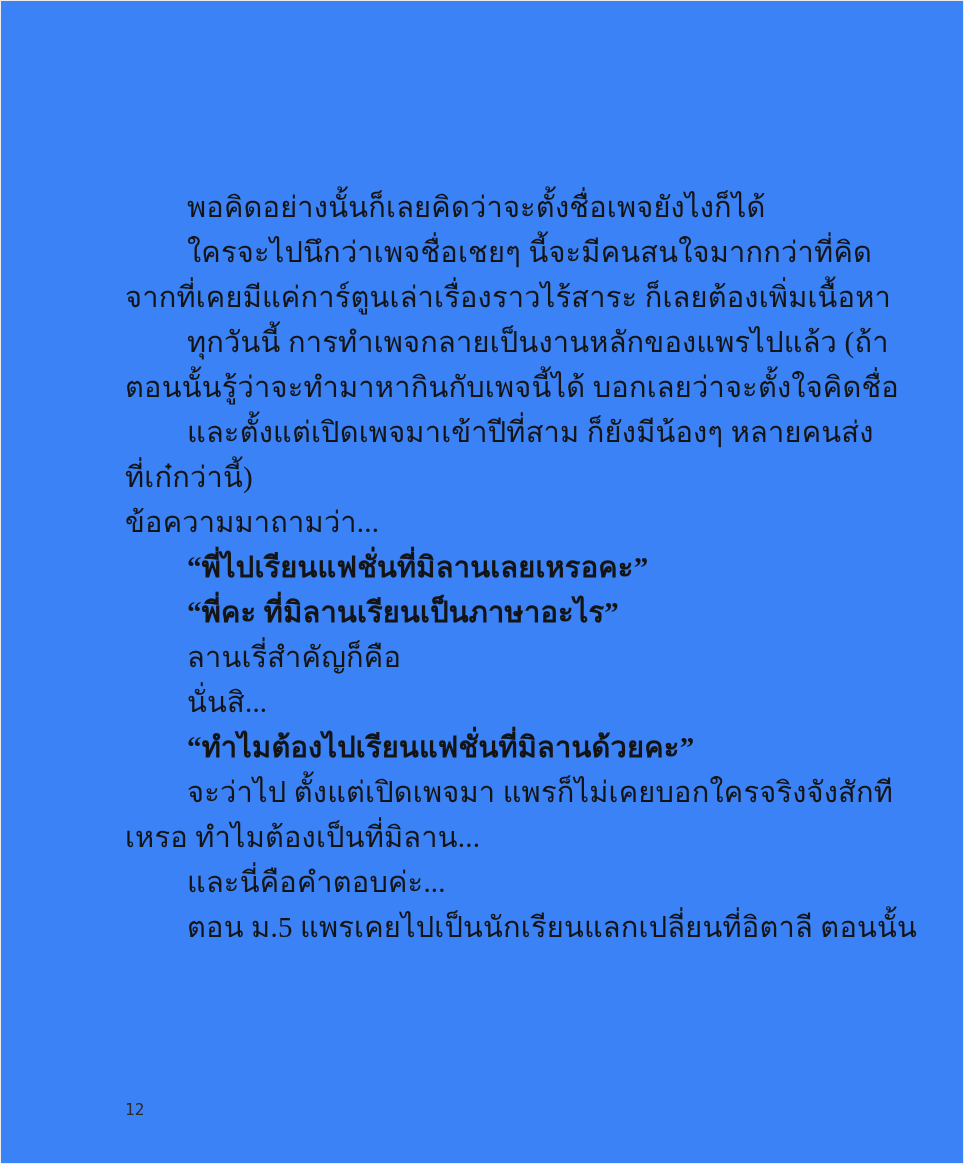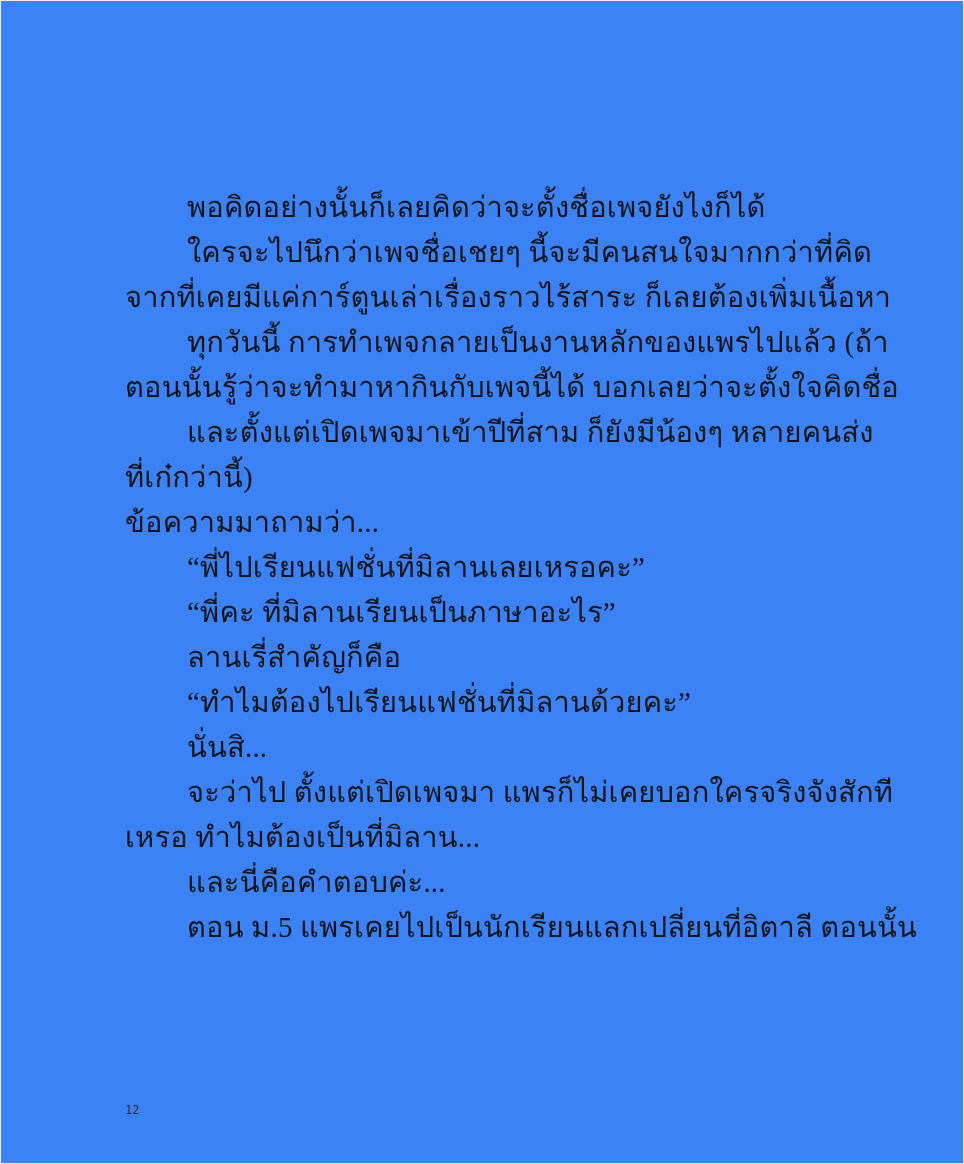--- a/index.html
+++ b/index.html
@@ -32,49 +32,49 @@
     letter-spacing: 0.2px;
   }
   .line {
     white-space: nowrap;
     height: 45px;
   }
   .line.indent {
     padding-left: 62px;
   }
   .line.bold {
-    font-weight: normal;
+    font-weight: bold;
   }
   .page-number {
     position: absolute;
     left: 125px;
     top: 1100px;
     font-family: "DejaVu Sans Mono", monospace;
-    font-size: 12px;
+    font-size: 16px;
     line-height: 20px;
     color: #2b2b2b;
   }
 </style>
 </head>
 <body>
 
 <div class="page">
   <div class="text-block">
       <div class="line indent">พอคิดอย่างนั้นก็เลยคิดว่าจะตั้งชื่อเพจยังไงก็ได้</div>
       <div class="line indent">ใครจะไปนึกว่าเพจชื่อเชยๆ นี้จะมีคนสนใจมากกว่าที่คิด</div>
       <div class="line">จากที่เคยมีแค่การ์ตูนเล่าเรื่องราวไร้สาระ ก็เลยต้องเพิ่มเนื้อหา</div>
       <div class="line indent">ทุกวันนี้ การทำเพจกลายเป็นงานหลักของแพรไปแล้ว (ถ้า</div>
       <div class="line">ตอนนั้นรู้ว่าจะทำมาหากินกับเพจนี้ได้ บอกเลยว่าจะตั้งใจคิดชื่อ</div>
       <div class="line indent">และตั้งแต่เปิดเพจมาเข้าปีที่สาม ก็ยังมีน้องๆ หลายคนส่ง</div>
       <div class="line">ที่เก๋กว่านี้)</div>
       <div class="line">ข้อความมาถามว่า...</div>
       <div class="line indent bold">“พี่ไปเรียนแฟชั่นที่มิลานเลยเหรอคะ”</div>
       <div class="line indent bold">“พี่คะ ที่มิลานเรียนเป็นภาษาอะไร”</div>
       <div class="line indent">ลานเรี่สำคัญก็คือ</div>
+      <div class="line indent">นั่นสิ...</div>
       <div class="line indent bold">“ทำไมต้องไปเรียนแฟชั่นที่มิลานด้วยคะ”</div>
-      <div class="line indent">นั่นสิ...</div>
       <div class="line indent">จะว่าไป ตั้งแต่เปิดเพจมา แพรก็ไม่เคยบอกใครจริงจังสักที</div>
       <div class="line">เหรอ ทำไมต้องเป็นที่มิลาน...</div>
       <div class="line indent">และนี่คือคำตอบค่ะ...</div>
       <div class="line indent">ตอน ม.5 แพรเคยไปเป็นนักเรียนแลกเปลี่ยนที่อิตาลี ตอนนั้น</div>
     </div>
   <div class="page-number">12</div>
 </div>
 
 </body></html>

